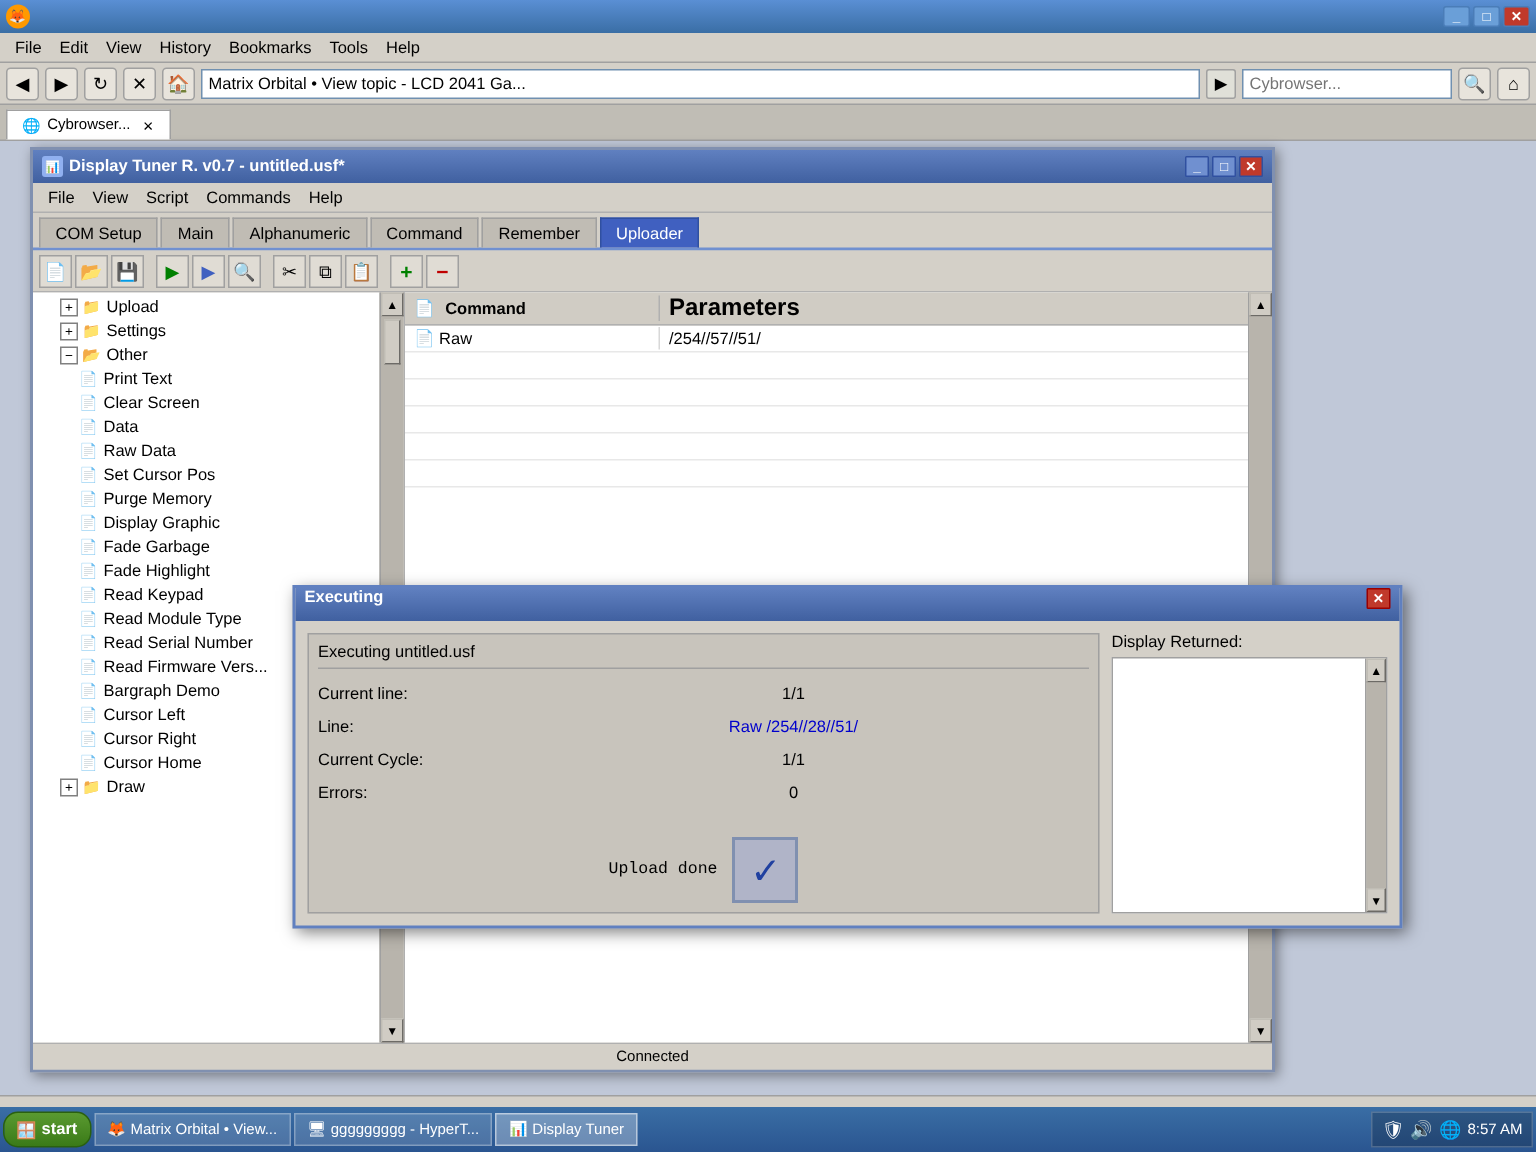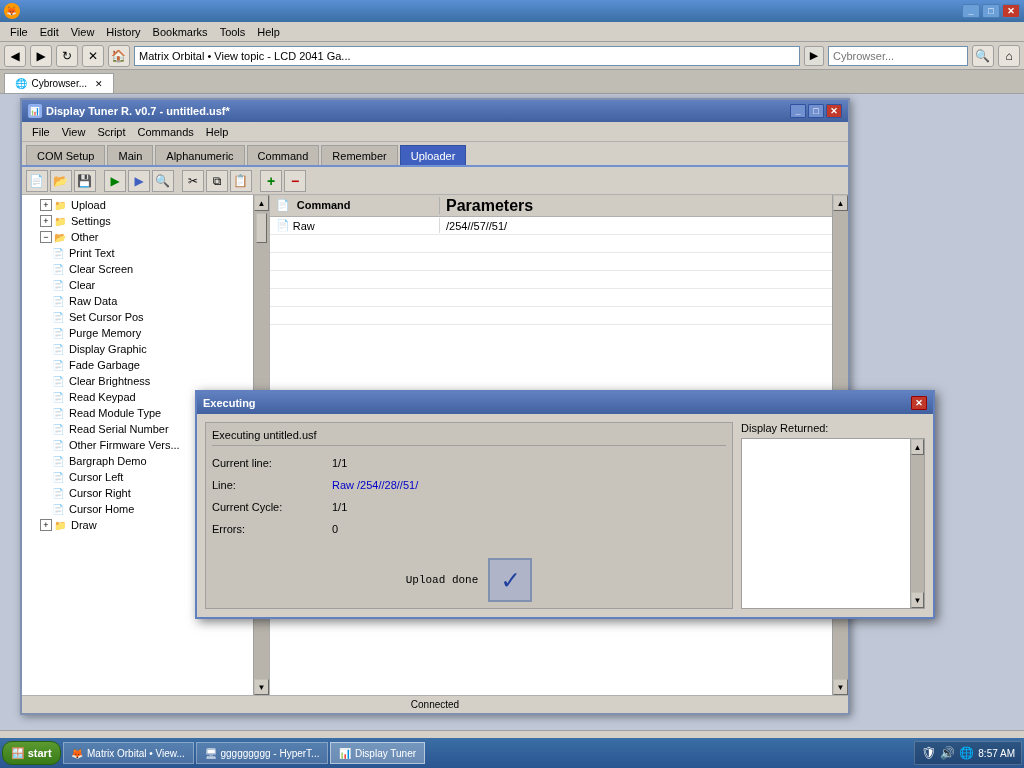--- a/index.html
+++ b/index.html
@@ -324,21 +324,20 @@
       width: 740px;
       background: #d4d0c8;
       border: 2px solid #6080c0;
       box-shadow: 3px 3px 10px rgba(0,0,0,0.5);
       z-index: 100;
     }
     .exec-titlebar {
       background: linear-gradient(to bottom, #6080c0, #4060a0);
       height: 22px;
       display: flex;
-      align-items: center;
       padding: 0 6px;
       color: white;
       font-size: 11px;
       font-weight: bold;
     }
     .exec-close-btn {
       margin-left: auto;
       width: 16px; height: 14px;
       background: #c0392b;
       border: 1px solid #900;
@@ -368,21 +367,21 @@
       align-items: center;
       margin-bottom: 4px;
       height: 18px;
     }
     .exec-label {
       width: 120px;
       font-size: 11px;
     }
     .exec-value {
       flex: 1;
-      text-align: left;
+      text-align: center;
       font-size: 11px;
     }
     .exec-value.blue { color: #0000cc; }
     .exec-value.black { color: #000; }
     .exec-upload-done {
       display: flex;
       align-items: center;
       justify-content: center;
       gap: 10px;
       margin-top: 12px;
@@ -686,21 +685,21 @@
           <div class="tree-item" style="padding-left:30px;">
             <span class="tree-icon file-icon">📄</span>
             <span>Print Text</span>
           </div>
           <div class="tree-item" style="padding-left:30px;">
             <span class="tree-icon file-icon">📄</span>
             <span>Clear Screen</span>
           </div>
           <div class="tree-item" style="padding-left:30px;">
             <span class="tree-icon file-icon">📄</span>
-            <span>Clear</span>
+            <span>Data</span>
           </div>
           <div class="tree-item" style="padding-left:30px;">
             <span class="tree-icon file-icon">📄</span>
             <span>Raw Data</span>
           </div>
           <div class="tree-item" style="padding-left:30px;">
             <span class="tree-icon file-icon">📄</span>
             <span>Set Cursor Pos</span>
           </div>
           <div class="tree-item" style="padding-left:30px;">
@@ -710,37 +709,37 @@
           <div class="tree-item" style="padding-left:30px;">
             <span class="tree-icon file-icon">📄</span>
             <span>Display Graphic</span>
           </div>
           <div class="tree-item" style="padding-left:30px;">
             <span class="tree-icon file-icon">📄</span>
             <span>Fade Garbage</span>
           </div>
           <div class="tree-item" style="padding-left:30px;">
             <span class="tree-icon file-icon">📄</span>
-            <span>Clear Brightness</span>
+            <span>Fade Highlight</span>
           </div>
           <div class="tree-item" style="padding-left:30px;">
             <span class="tree-icon file-icon">📄</span>
             <span>Read Keypad</span>
           </div>
           <div class="tree-item" style="padding-left:30px;">
             <span class="tree-icon file-icon">📄</span>
             <span>Read Module Type</span>
           </div>
           <div class="tree-item" style="padding-left:30px;">
             <span class="tree-icon file-icon">📄</span>
             <span>Read Serial Number</span>
           </div>
           <div class="tree-item" style="padding-left:30px;">
             <span class="tree-icon file-icon">📄</span>
-            <span>Other Firmware Vers...</span>
+            <span>Read Firmware Vers...</span>
           </div>
           <div class="tree-item" style="padding-left:30px;">
             <span class="tree-icon file-icon">📄</span>
             <span>Bargraph Demo</span>
           </div>
           <div class="tree-item" style="padding-left:30px;">
             <span class="tree-icon file-icon">📄</span>
             <span>Cursor Left</span>
           </div>
           <div class="tree-item" style="padding-left:30px;">

